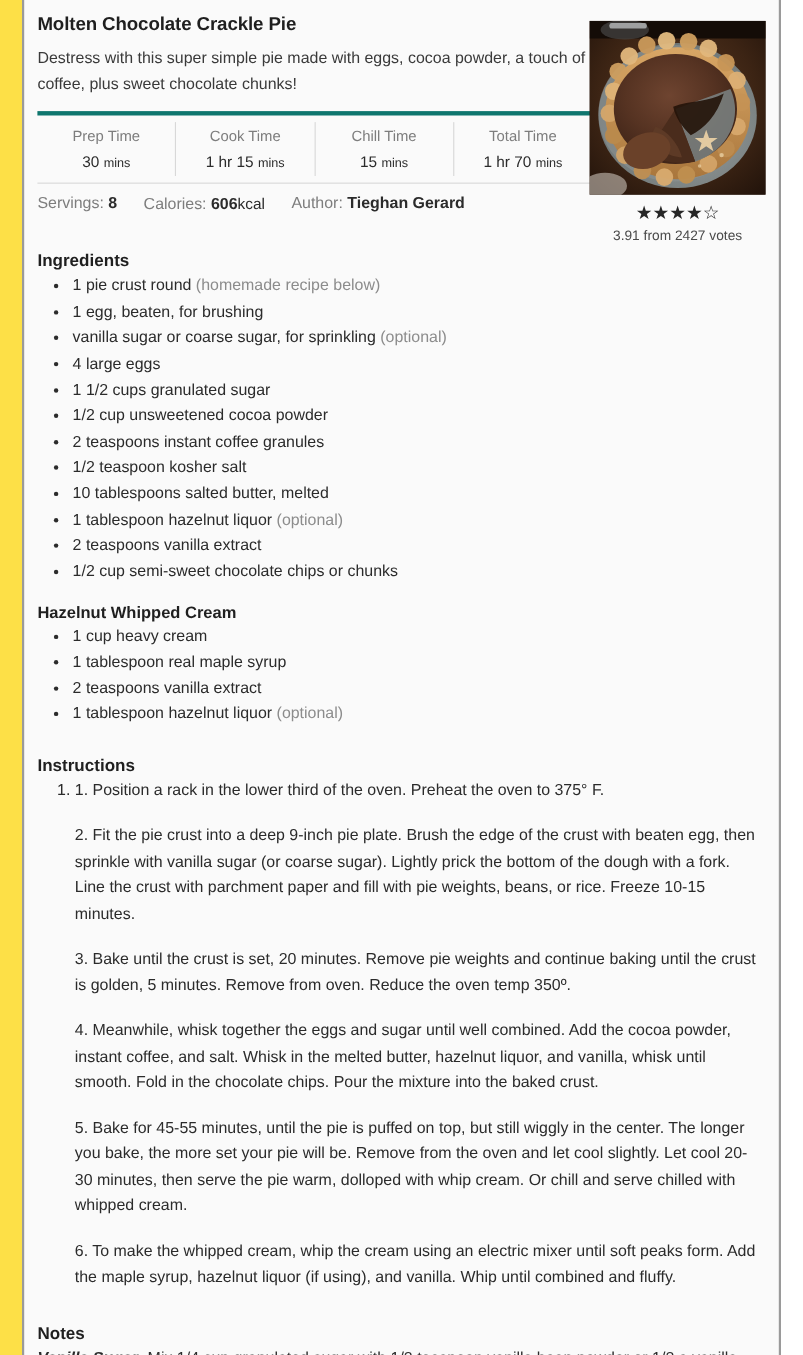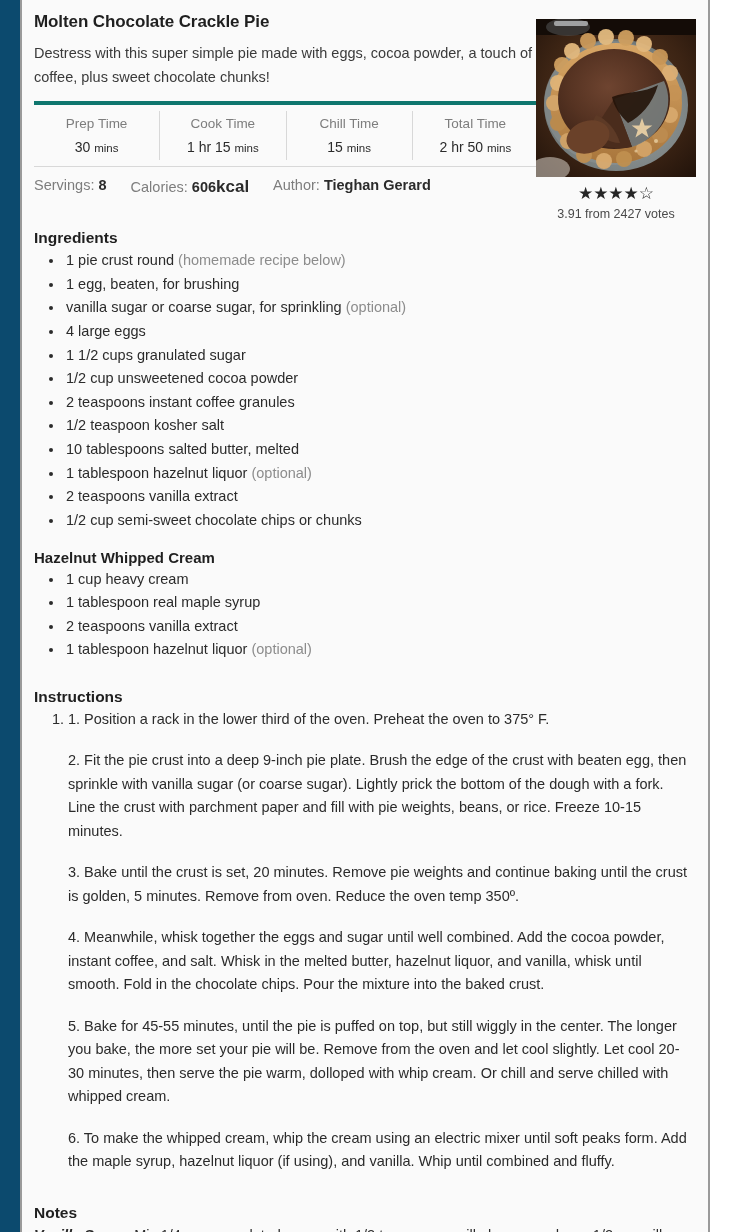--- a/index.html
+++ b/index.html
@@ -13,21 +13,21 @@
     overflow: hidden;
     font-family: "Liberation Sans", sans-serif;
     color: #2b2b2b;
     -webkit-font-smoothing: antialiased;
   }
 
   .page {
     position: relative;
     width: 633px;
     height: 1232px;
-    background: #0c4a6e;
+    background: #fde047;
   }
 
   
   .recipe-card {
     position: absolute;
     left: 20px;
     top: 0;
     width: 690px;
     min-height: 1232px;
     box-sizing: border-box;
@@ -106,22 +106,22 @@
     font-size: 14.5px;
     color: #7d7d7d;
   }
   .meta-item { white-space: nowrap; }
   .meta-item b {
     color: #2b2b2b;
     font-weight: bold;
   }
   .meta-item .unit {
     color: #2b2b2b;
-    font-size: 17px;
-    font-weight: bold;
+    font-size: 14px;
+    font-weight: normal;
     text-align: right;
   }
 
   
   .thumb-wrap {
     position: absolute;
     right: -2px;
     top: 7px;
     width: 160px;
     text-align: center;
@@ -229,21 +229,21 @@
             <div class="time-cell">
               <span class="time-label">Cook Time</span>
               <span class="time-value"><span>1 hr 15</span> <span class="unit">mins</span></span>
             </div>
             <div class="time-cell">
               <span class="time-label">Chill Time</span>
               <span class="time-value"><span>15</span> <span class="unit">mins</span></span>
             </div>
             <div class="time-cell">
               <span class="time-label">Total Time</span>
-              <span class="time-value"><span>2 hr 50</span> <span class="unit">mins</span></span>
+              <span class="time-value"><span>1 hr 70</span> <span class="unit">mins</span></span>
             </div>
           </div>
 
           <div class="meta-row">
             <span class="meta-item"><span>Servings:</span> <b>8</b></span>
             <span class="meta-item"><span>Calories:</span> <b>606</b><span class="unit">kcal</span></span>
             <span class="meta-item"><span>Author:</span> <b>Tieghan Gerard</b></span>
           </div>
         </div>
 

